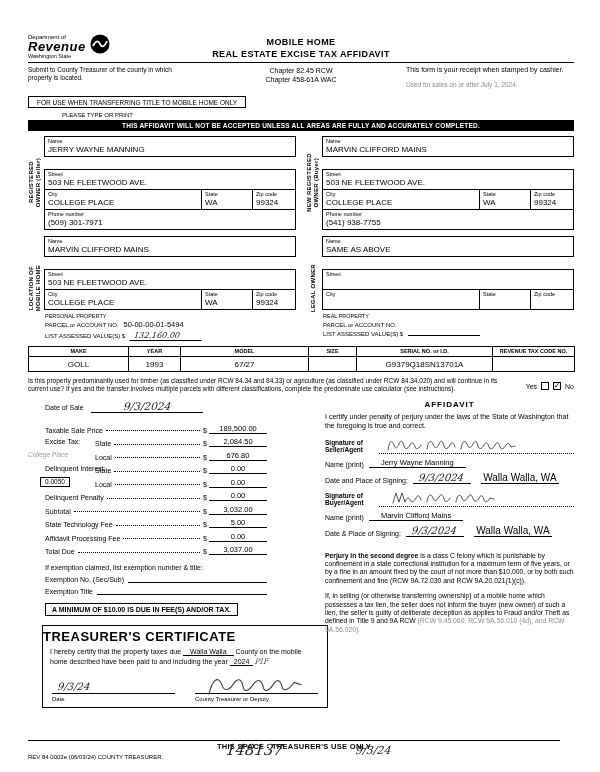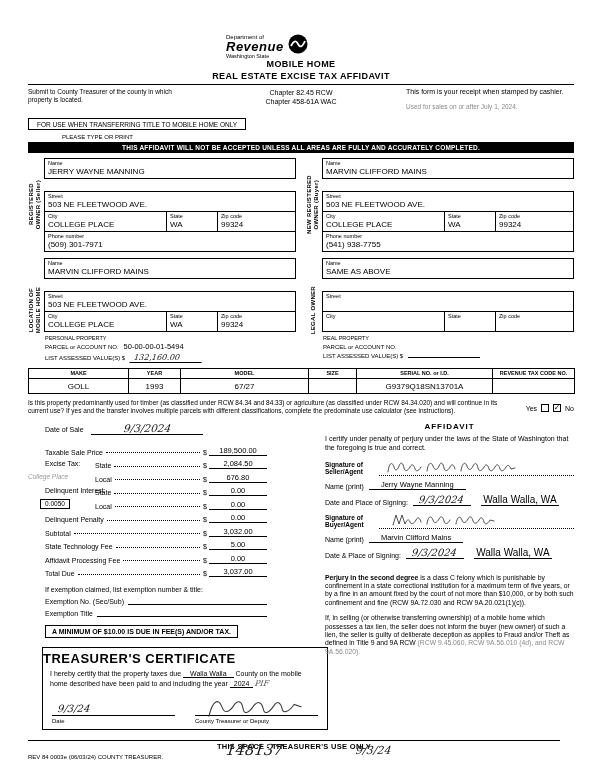--- a/index.html
+++ b/index.html
@@ -1,21 +1,21 @@
 <!DOCTYPE html>
 <html><head>
 <meta charset="utf-8">
 <style>
   *{margin:0;padding:0;box-sizing:border-box;}
   html,body{background:#ffffff;}
   body{font-family:"Liberation Sans",sans-serif;color:#000;}
   .page{position:relative;width:600px;height:772px;background:#fff;padding:34px 26px 0 28px;overflow:hidden;}
 
   
-  .hrow{display:flex;align-items:center;flex-direction:column;}
+  .hrow{display:flex;align-items:flex-end;}
   .logo{width:150px;display:flex;gap:4px;}
   .logo-txt .l1{font-size:6px;}
   .logo-txt .l2{font-size:13px;font-weight:bold;font-style:italic;letter-spacing:.5px;line-height:13px;}
   .logo-txt .l3{font-size:5.5px;}
   .title-block{flex:1;text-align:center;}
   .title-block .t1,.title-block .t2{font-size:9px;font-weight:bold;letter-spacing:.4px;}
   .title-block .t2{margin-top:2px;}
   .hspacer{width:150px;}
   .hline{border-bottom:1px solid #000;margin-top:3px;}
   .subrow{display:flex;margin-top:3px;}
@@ -35,21 +35,21 @@
   .vlab span{writing-mode:vertical-rl;transform:rotate(180deg);font-size:6px;font-weight:bold;letter-spacing:.3px;line-height:7px;text-align:center;}
   .ofields{flex:1;}
   .fcell{border:1px solid #000;padding:1px 3px;height:21px;background:#fff;}
   .mt{margin-top:-1px;}
   .flabel{font-size:5.5px;}
   .fvalue{font-size:8px;margin-top:1.5px;white-space:nowrap;}
   .gap12{height:12px;}
   .cityrow{display:flex;}
   .cityrow .c1{flex:1;}
   .cityrow .c2{width:52px;margin-left:-1px;}
-  .cityrow .c3{width:79px;margin-left:-1px;}
+  .cityrow .c3{width:44px;margin-left:-1px;}
   .parcel{margin-top:3px;padding-left:1px;}
   .parcel .ptype{font-size:5.5px;}
   .pline{font-size:6px;margin-top:1.5px;}
   .pval{font-size:7.5px;margin-left:5px;}
   .assessed-val{display:inline-block;min-width:72px;border-bottom:1px solid #000;font-size:8px;margin-left:5px;padding:0 4px;}
 
   
   .vtable{width:100%;border-collapse:collapse;table-layout:fixed;margin-top:5px;}
   .vtable th{border:1px solid #000;font-size:5.5px;font-weight:bold;line-height:6.5px;padding:1.5px 2px;}
   .vtable td{border:1px solid #000;font-size:8px;text-align:center;height:15px;padding:1px 2px;}

